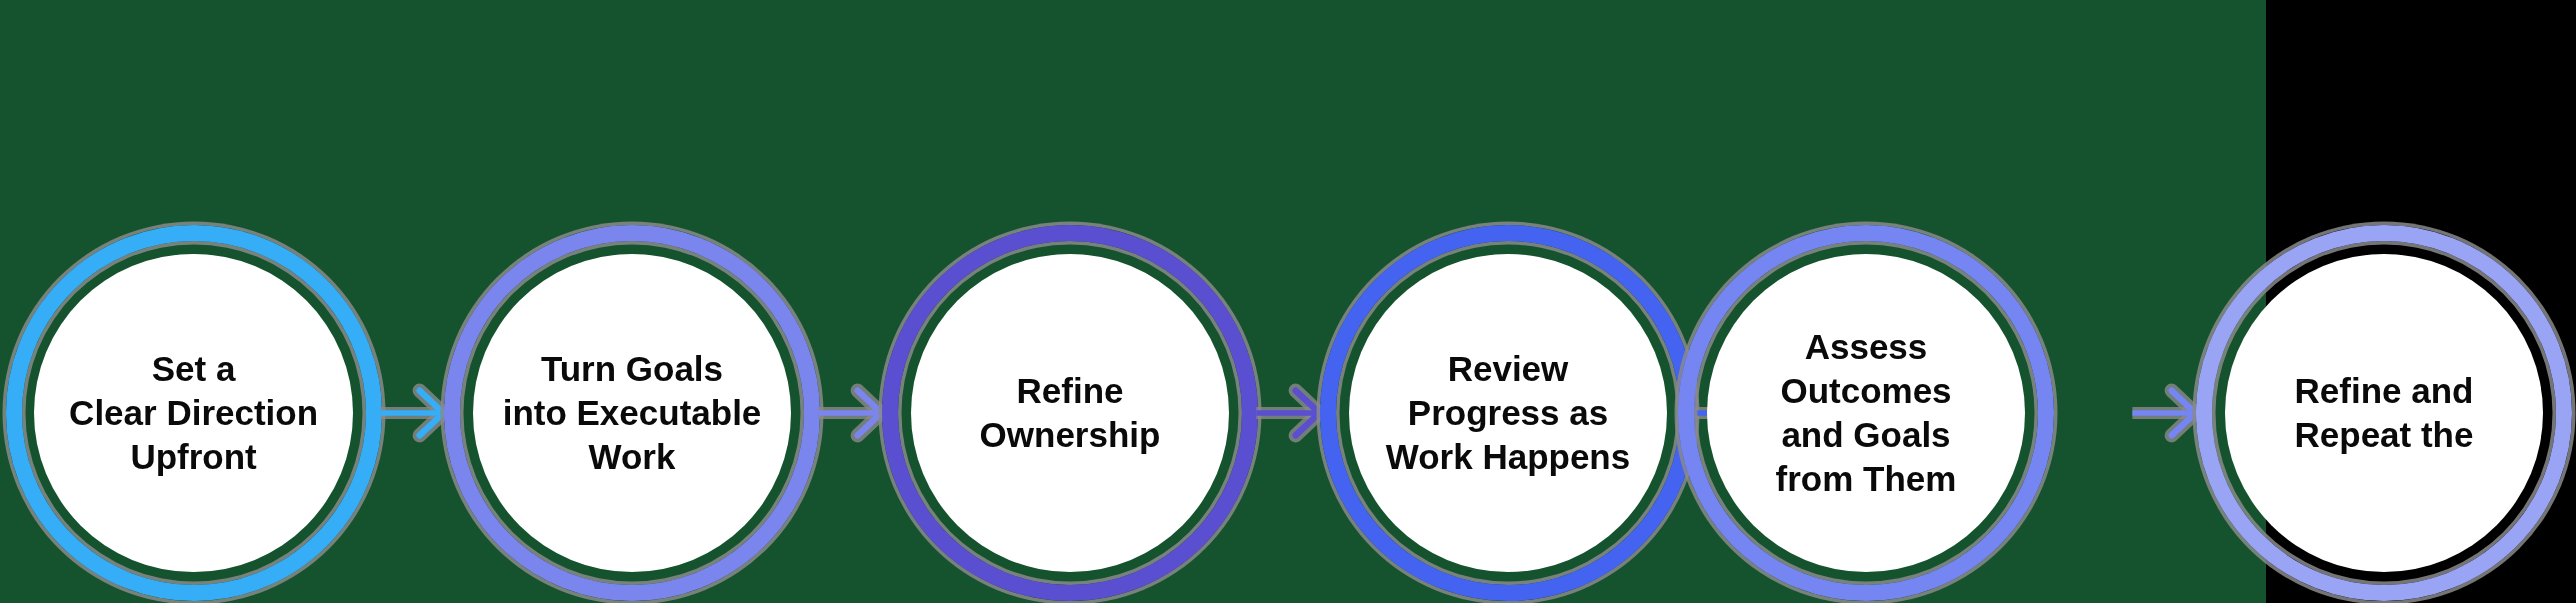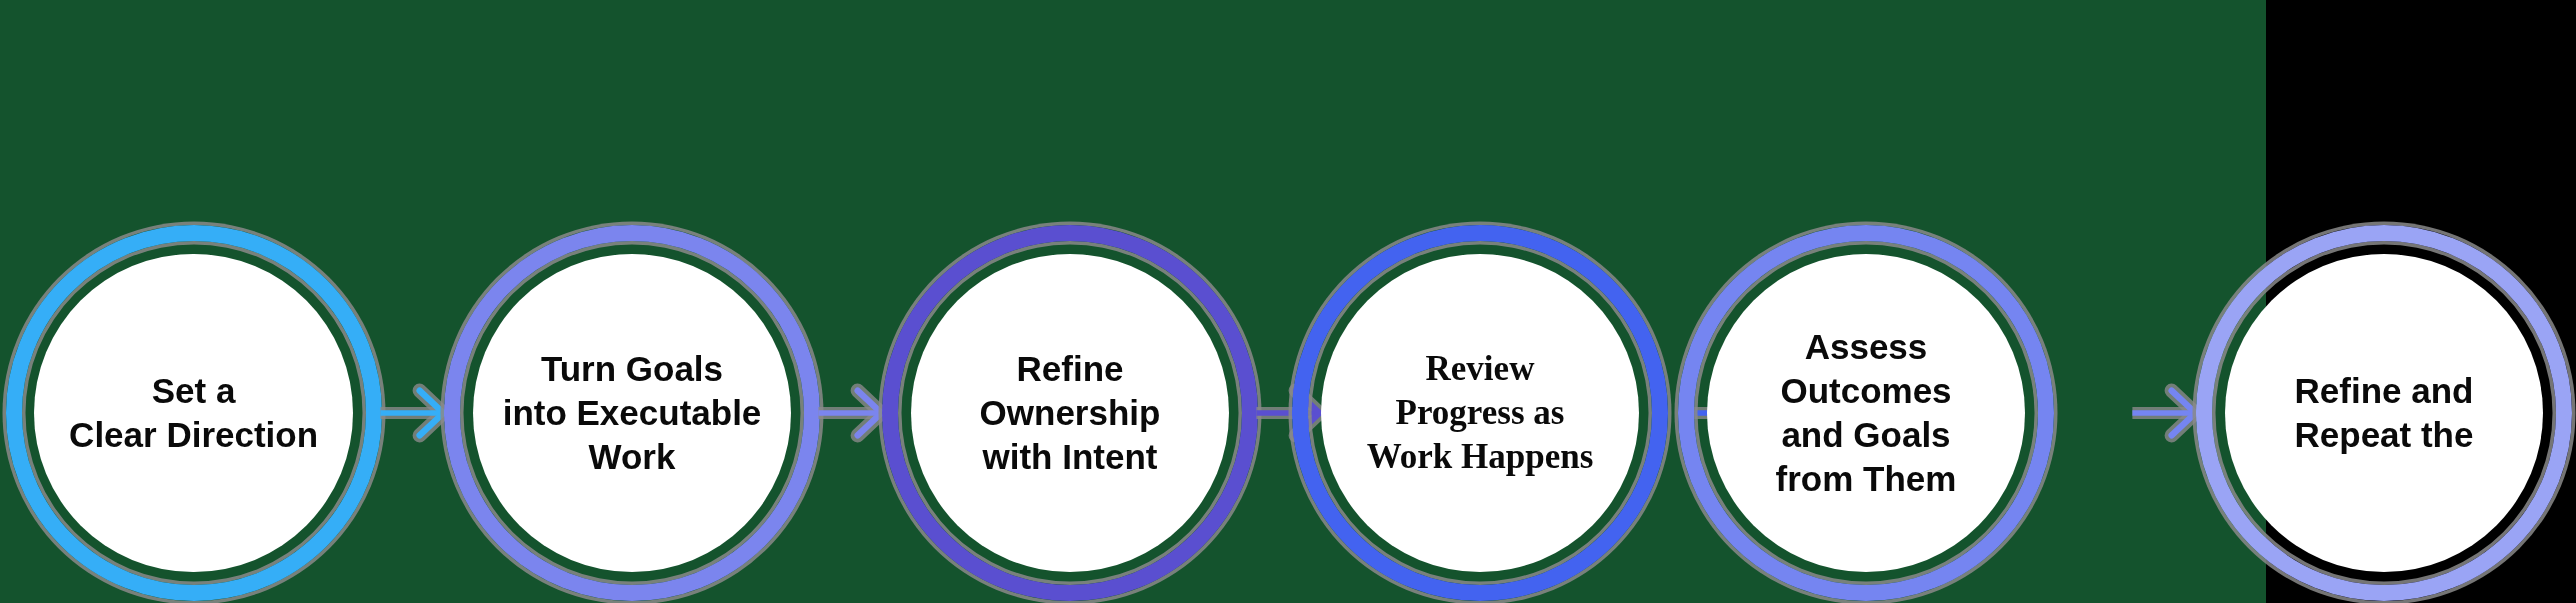--- a/index.html
+++ b/index.html
@@ -70,20 +70,21 @@
 <body>
 
 <div class="canvas">
 
   <div class="step" style="left: 5.6px; --ring-color: #35AEF7;">
     <div class="ring"></div>
     <div class="inner">
       <div class="lines">
         <span>Set a</span>
         <span>Clear Direction</span>
+        <span>Upfront</span>
       </div>
     </div>
   </div>
 
   <svg class="connector" style="left: 379px; --arrow-color: #35AEF7;" viewBox="0 0 100 100">
     <line class="halo" x1="2" y1="50" x2="86" y2="50" stroke-width="17"></line>
     <polyline class="halo" points="58,18 92,50 58,82" stroke-width="20" stroke-linecap="round" stroke-linejoin="round"></polyline>
     <line class="ink" x1="2" y1="50" x2="88" y2="50" stroke-width="8"></line>
     <polyline class="ink" points="58,18 92,50 58,82" stroke-width="9" stroke-linecap="round" stroke-linejoin="round"></polyline>
   </svg>
@@ -105,33 +106,32 @@
     <line class="ink" x1="2" y1="50" x2="88" y2="50" stroke-width="8"></line>
     <polyline class="ink" points="58,18 92,50 58,82" stroke-width="9" stroke-linecap="round" stroke-linejoin="round"></polyline>
   </svg>
 
   <div class="step" style="left: 882px; --ring-color: #5A4FD0;">
     <div class="ring"></div>
     <div class="inner">
       <div class="lines">
         <span>Refine</span>
         <span>Ownership</span>
-        <span>with Intent</span>
       </div>
     </div>
   </div>
 
   <svg class="connector" style="left: 1255px; --arrow-color: #5A4FD0;" viewBox="0 0 100 100">
     <line class="halo" x1="2" y1="50" x2="86" y2="50" stroke-width="17"></line>
     <polyline class="halo" points="58,18 92,50 58,82" stroke-width="20" stroke-linecap="round" stroke-linejoin="round"></polyline>
     <line class="ink" x1="2" y1="50" x2="88" y2="50" stroke-width="8"></line>
     <polyline class="ink" points="58,18 92,50 58,82" stroke-width="9" stroke-linecap="round" stroke-linejoin="round"></polyline>
   </svg>
 
-  <div class="step" style="left: 1292px; font-family: Liberation Serif, serif; --ring-color: #4363F0;">
+  <div class="step" style="left: 1320px; --ring-color: #4363F0;">
     <div class="ring"></div>
     <div class="inner">
       <div class="lines">
         <span>Review</span>
         <span>Progress as</span>
         <span>Work Happens</span>
       </div>
     </div>
   </div>
 

